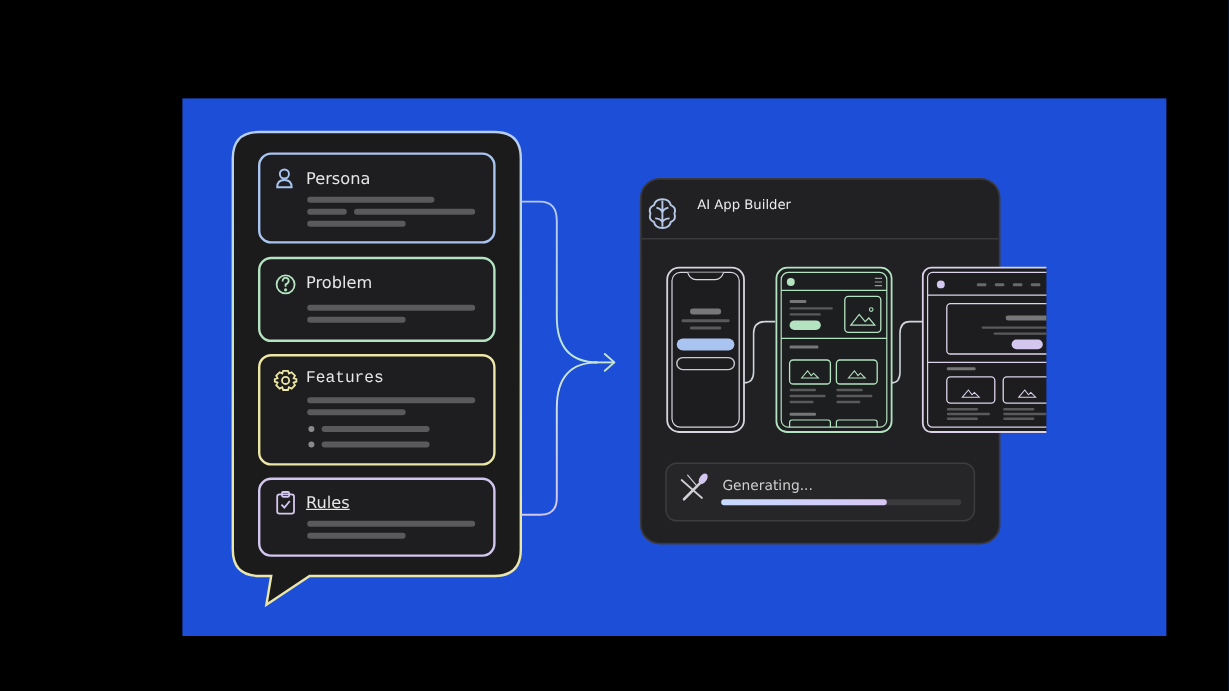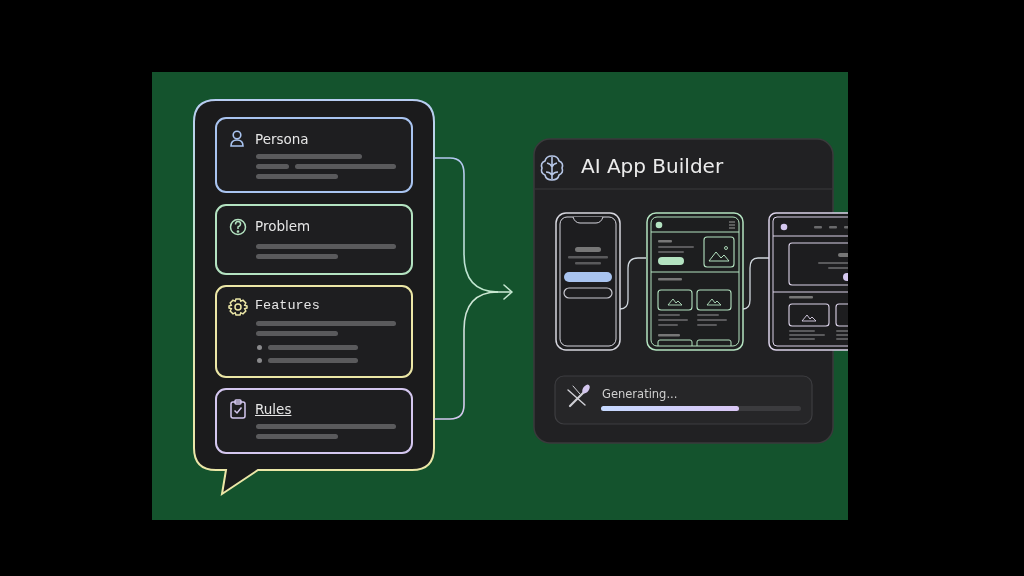--- a/index.html
+++ b/index.html
@@ -1,21 +1,21 @@
 <!DOCTYPE html>
 <html><head>
 <meta charset="utf-8">
 <style>
   html, body { margin:0; padding:0; }
   body { width:1024px; height:576px; background:#000; position:relative; overflow:hidden; font-family:"DejaVu Sans", sans-serif; }
-  .canvas { position:absolute; left:152px; top:72px; width:696px; height:448px; background:#14532d; overflow:hidden; }
+  .canvas { position:absolute; left:152px; top:82px; width:820px; height:448px; background:#1d4ed8; overflow:hidden; }
   svg.overlay { position:absolute; left:0; top:0; }
   .card-label { position:absolute; color:#e6e6e6; font-size:13.5px; }
   .bar { position:absolute; height:5px; border-radius:3px; background:#5a5a5c; }
-  .title { position:absolute; color:#ececec; font-size:20px; }
+  .title { position:absolute; color:#ececec; font-size:11px; }
   .gen-label { position:absolute; color:#cfcfcf; font-size:11.5px; }
 </style>
 </head>
 <body>
 
 <div class="canvas">
   <svg class="overlay" width="720" height="448" viewBox="0 0 720 448">
     <defs>
       <linearGradient id="bubbleGrad" x1="0" y1="0" x2="0" y2="1">
         <stop offset="0" stop-color="#b8cdf2"></stop>

